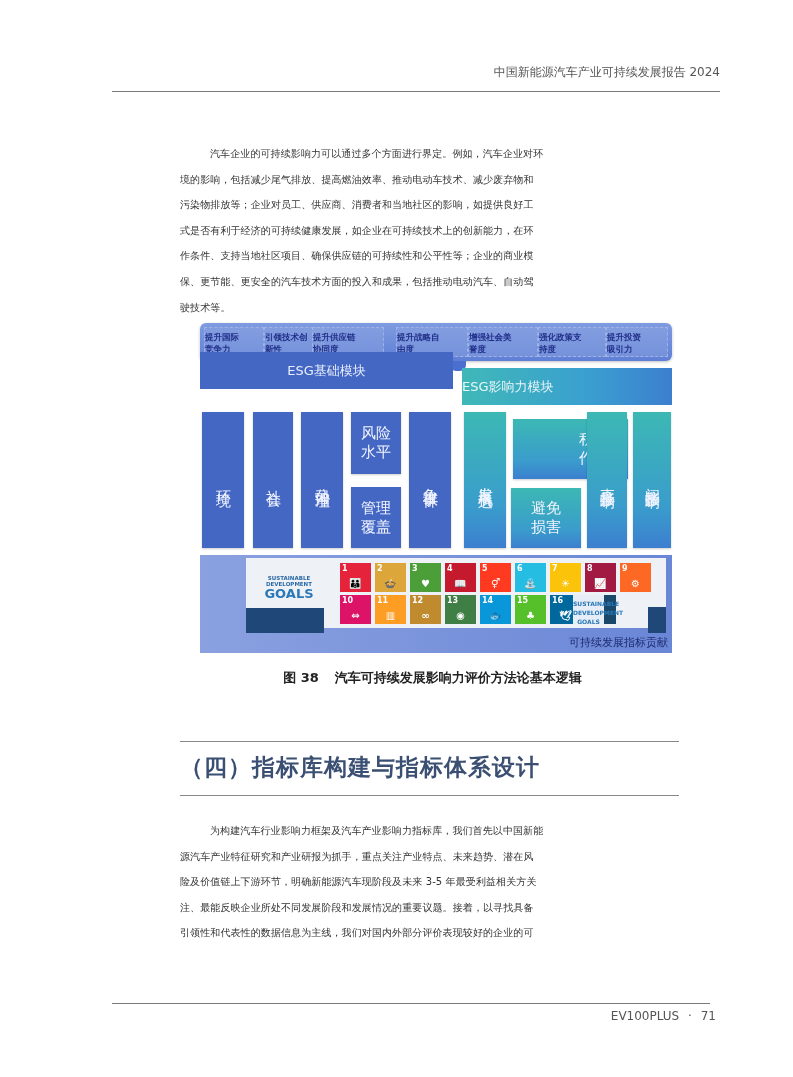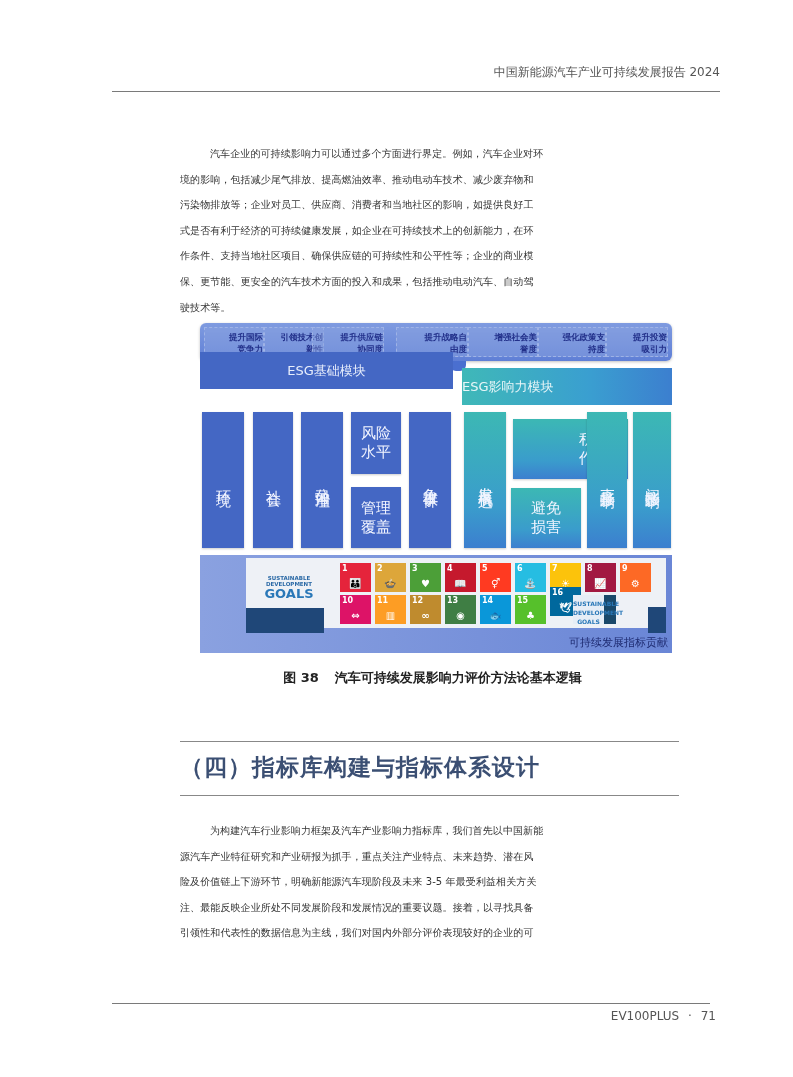--- a/index.html
+++ b/index.html
@@ -11,21 +11,21 @@
   .para { left: 180px; width: 505px; font-size: 10px; line-height: 25.6px; color: #333; text-align: justify; letter-spacing: 0.1px; }
   .para .line { display: block; white-space: nowrap; }
   .para .indent { padding-left: 30px; }
   
   .fig { left: 200px; top: 323px; width: 472px; height: 330px; }
   .top-bar { position: absolute; left: 0; top: 0; width: 472px; height: 38px;
              background: linear-gradient(180deg, #7f9be0 0%, #5f7fd6 100%); border-radius: 6px;
              box-shadow: 0 1px 3px rgba(0,0,0,0.25); }
   .top-cell { position: absolute; top: 4px; height: 30px; border: 1px dashed #9fb3e6; box-sizing: border-box;
               background: rgba(140,165,225,0.45); color: #22308a; font-size: 8.5px; font-weight: bold;
-              text-align: right; line-height: 12px; padding-top: 3px; }
+              text-align: left; line-height: 12px; padding-top: 3px; }
   .esg-base { position: absolute; left: 0; top: 29px; width: 253px; height: 37px; background: #4467c4;
               color: #e8eefc; font-size: 13px; text-align: center; line-height: 37px; }
   .esg-impact { position: absolute; left: 262px; top: 45px; width: 210px; height: 37px;
                 background: linear-gradient(90deg, #3fb8b8 0%, #3a9fd0 60%, #3c7fcf 100%);
                 color: #e8f6f8; font-size: 13px; text-align: left; line-height: 37px; }
   .connector { position: absolute; left: 250px; top: 38px; width: 16px; height: 10px; background: #4a6fd0; border-radius: 0 0 6px 6px; }
   .vbox { position: absolute; background: #4467c4; color: #f2f5ff; font-size: 15px; text-align: center;
           display: flex; align-items: center; justify-content: center; box-shadow: 0 1px 2px rgba(0,0,0,0.2); }
   .vbox span { writing-mode: vertical-rl; text-orientation: upright; letter-spacing: 2px; }
   .vbox.t { background: linear-gradient(180deg, #3cb8b4 0%, #3a9ccc 70%, #3c7fcf 100%); }
@@ -135,21 +135,21 @@
         <div class="sdg-tile" style="left: 315px; top: 8px; background: rgb(38, 189, 226);"><span class="num">6</span><span class="ico">⛲</span></div>
         <div class="sdg-tile" style="left: 350px; top: 8px; background: rgb(252, 195, 11);"><span class="num">7</span><span class="ico">☀</span></div>
         <div class="sdg-tile" style="left: 385px; top: 8px; background: rgb(162, 25, 66);"><span class="num">8</span><span class="ico">📈</span></div>
         <div class="sdg-tile" style="left: 420px; top: 8px; background: rgb(253, 105, 37);"><span class="num">9</span><span class="ico">⚙</span></div>
         <div class="sdg-tile" style="left: 140px; top: 40px; background: rgb(221, 19, 103);"><span class="num">10</span><span class="ico">⇔</span></div>
         <div class="sdg-tile" style="left: 175px; top: 40px; background: rgb(253, 157, 36);"><span class="num">11</span><span class="ico">▥</span></div>
         <div class="sdg-tile" style="left: 210px; top: 40px; background: rgb(191, 139, 46);"><span class="num">12</span><span class="ico">∞</span></div>
         <div class="sdg-tile" style="left: 245px; top: 40px; background: rgb(63, 126, 68);"><span class="num">13</span><span class="ico">◉</span></div>
         <div class="sdg-tile" style="left: 280px; top: 40px; background: rgb(10, 151, 217);"><span class="num">14</span><span class="ico">🐟</span></div>
         <div class="sdg-tile" style="left: 315px; top: 40px; background: rgb(86, 192, 43);"><span class="num">15</span><span class="ico">♣</span></div>
-        <div class="sdg-tile" style="left: 350px; top: 32px; background: rgb(0, 104, 157);"><span class="num">16</span><span class="ico">🕊</span></div>
+        <div class="sdg-tile" style="left: 350px; top: 40px; background: rgb(0, 104, 157);"><span class="num">16</span><span class="ico">🕊</span></div>
         <div class="sdg-tile" style="left: 385px; top: 40px; background: rgb(25, 72, 106);"><span class="num">17</span><span class="ico">✿</span></div>
       </div>
     <div class="sdg-tail">SUSTAINABLE DEVELOPMENT GOALS</div>
     <div class="sdg-caption">可持续发展指标贡献</div>
   </div>
 </div>
 
 <div class="abs fig-caption">
   <span class="n">图 38</span><span>汽车可持续发展影响力评价方法论基本逻辑</span>
 </div>

